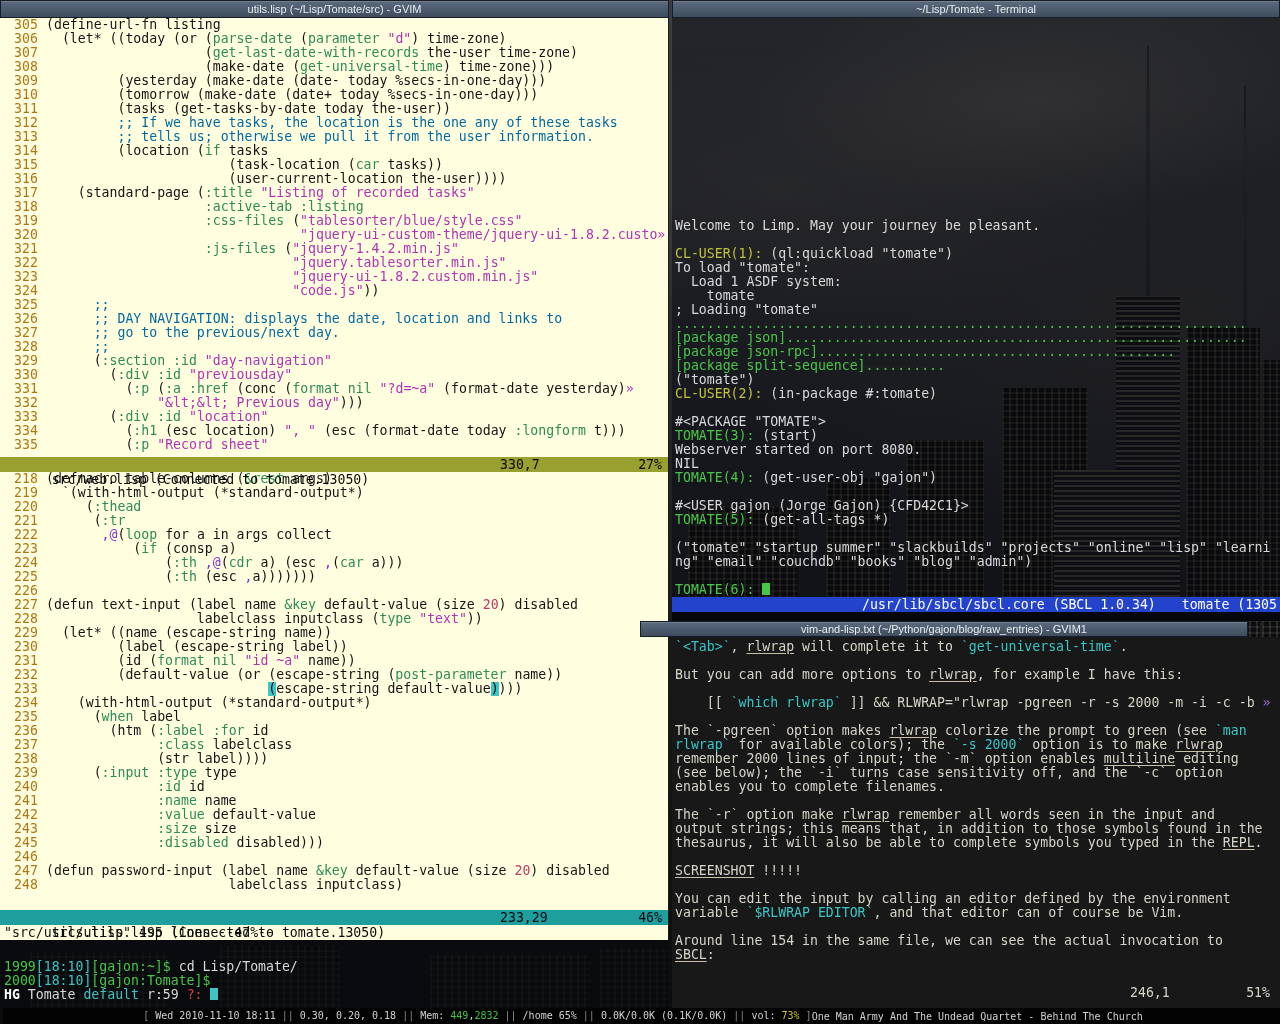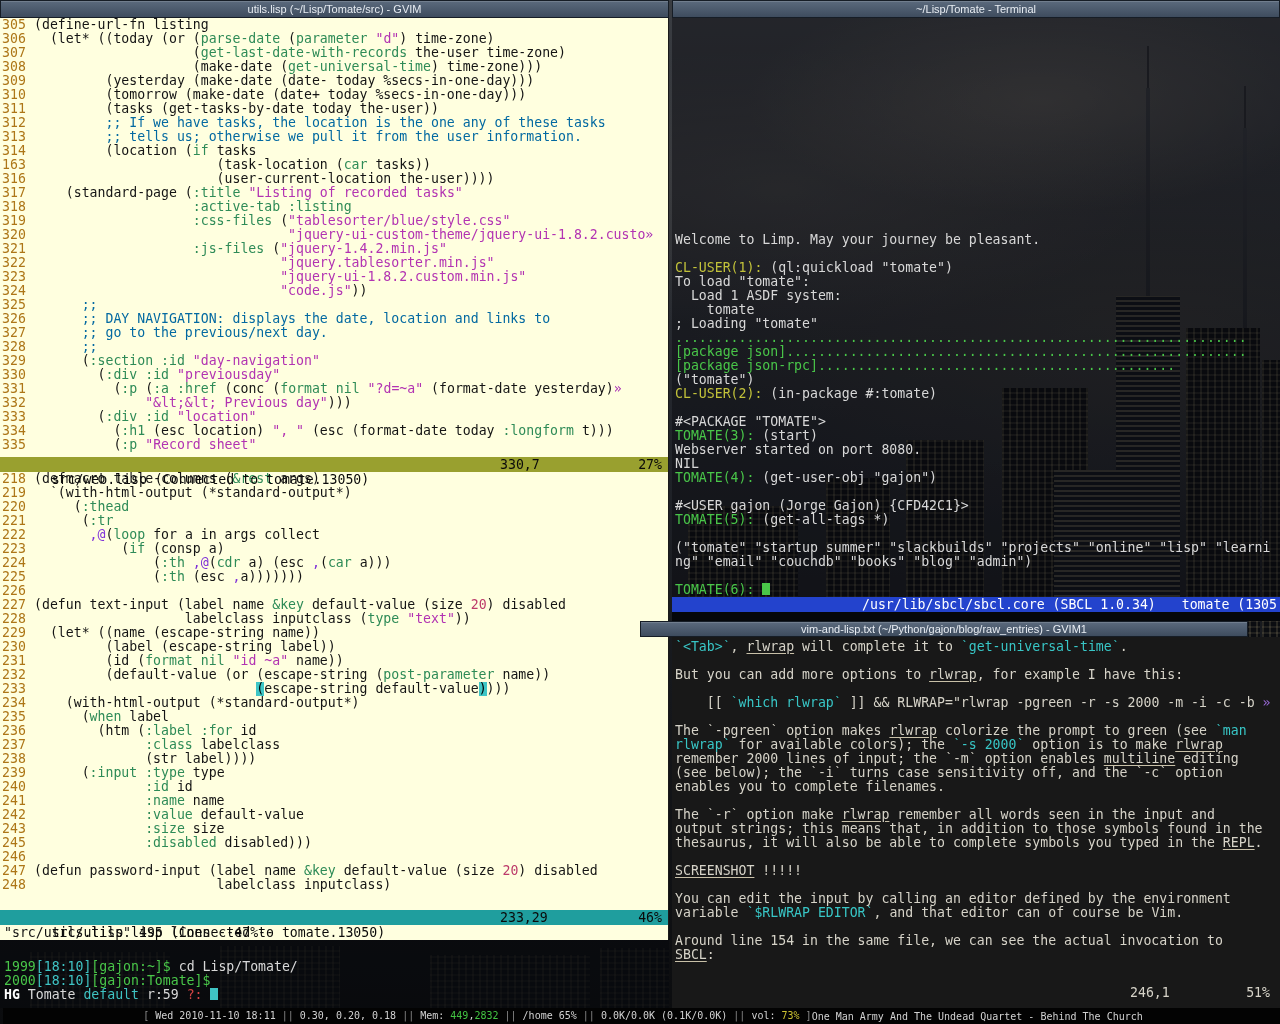--- a/index.html
+++ b/index.html
@@ -25,21 +25,21 @@
 
 .titlebar{position:absolute;z-index:3;background:linear-gradient(#5b6a7d,#3e4c5e);border:1px solid #161d26;box-shadow:inset 0 1px 0 rgba(255,255,255,.14);color:#e8edf3;font-family:Liberation Sans, sans-serif;font-size:11px;display:flex;align-items:center;justify-content:center;white-space:nowrap;overflow:hidden}
 .tb-left{left:0;top:0;width:669px;height:18px}
 .tb-term{left:672px;top:0;width:608px;height:18px}
 .tb-ed2{left:640px;top:621px;width:608px;height:16px}
 
 .row{flex:none;height:14px;line-height:14px;white-space:pre;overflow:hidden;font-size:13.2px}
 
 
 .gvim-left{position:absolute;z-index:2;left:0;top:18px;width:669px;height:922px;background:#ffffdf;display:flex;flex-direction:column;border-right:1px solid #1a1a1a}
-.split{height:538px;overflow:hidden;padding-left:2px}
+.split{height:538px;overflow:hidden;padding-left:14px}
 .ln{display:inline-block;width:32px;padding-right:9px;text-align:right;color:#ad7617}
 .light .sg-d{color:#141414}
 .light .sg-c{color:#0369a1}
 .light .sg-s{color:#b233b2}
 .light .sg-k{color:#2e8b57}
 .light .sg-n{color:#bc3a6a}
 .light .sg-sp{color:#7d2ed8}
 .light .sg-ar{color:#a82ab4}
 .light .sg-curs{background:#3ec6c6;color:#000}
 .statusline{position:relative;flex:none;height:15px;line-height:15px;font-size:13.2px;color:#0a0a0a;padding-left:4px;white-space:pre}
@@ -119,21 +119,21 @@
         <div class="row"><span class="ln">305</span><span class="sg-d">(define-url-fn listing</span></div>
         <div class="row"><span class="ln">306</span><span class="sg-d">  (let* ((today (or (</span><span class="sg-k">parse-date</span><span class="sg-d"> (</span><span class="sg-k">parameter</span><span class="sg-d"> </span><span class="sg-s">"d"</span><span class="sg-d">) time-zone)</span></div>
         <div class="row"><span class="ln">307</span><span class="sg-d">                    (</span><span class="sg-k">get-last-date-with-records</span><span class="sg-d"> the-user time-zone)</span></div>
         <div class="row"><span class="ln">308</span><span class="sg-d">                    (make-date (</span><span class="sg-k">get-universal-time</span><span class="sg-d">) time-zone)))</span></div>
         <div class="row"><span class="ln">309</span><span class="sg-d">         (yesterday (make-date (date- today %secs-in-one-day)))</span></div>
         <div class="row"><span class="ln">310</span><span class="sg-d">         (tomorrow (make-date (date+ today %secs-in-one-day)))</span></div>
         <div class="row"><span class="ln">311</span><span class="sg-d">         (tasks (get-tasks-by-date today the-user))</span></div>
         <div class="row"><span class="ln">312</span><span class="sg-c">         ;; If we have tasks, the location is the one any of these tasks</span></div>
         <div class="row"><span class="ln">313</span><span class="sg-c">         ;; tells us; otherwise we pull it from the user information.</span></div>
         <div class="row"><span class="ln">314</span><span class="sg-d">         (location (</span><span class="sg-k">if</span><span class="sg-d"> tasks</span></div>
-        <div class="row"><span class="ln">163</span><span class="sg-d">                       (task-location (</span><span class="sg-k">car</span><span class="sg-d"> tasks))</span></div>
+        <div class="row"><span class="ln">315</span><span class="sg-d">                       (task-location (</span><span class="sg-k">car</span><span class="sg-d"> tasks))</span></div>
         <div class="row"><span class="ln">316</span><span class="sg-d">                       (user-current-location the-user))))</span></div>
         <div class="row"><span class="ln">317</span><span class="sg-d">    (standard-page (</span><span class="sg-k">:title</span><span class="sg-d"> </span><span class="sg-s">"Listing of recorded tasks"</span></div>
         <div class="row"><span class="ln">318</span><span class="sg-d">                    </span><span class="sg-k">:active-tab</span><span class="sg-d"> </span><span class="sg-k">:listing</span></div>
         <div class="row"><span class="ln">319</span><span class="sg-d">                    </span><span class="sg-k">:css-files</span><span class="sg-d"> (</span><span class="sg-s">"tablesorter/blue/style.css"</span></div>
         <div class="row"><span class="ln">320</span><span class="sg-d">                                </span><span class="sg-s">"jquery-ui-custom-theme/jquery-ui-1.8.2.custo</span><span class="sg-ar">»</span></div>
         <div class="row"><span class="ln">321</span><span class="sg-d">                    </span><span class="sg-k">:js-files</span><span class="sg-d"> (</span><span class="sg-s">"jquery-1.4.2.min.js"</span></div>
         <div class="row"><span class="ln">322</span><span class="sg-d">                               </span><span class="sg-s">"jquery.tablesorter.min.js"</span></div>
         <div class="row"><span class="ln">323</span><span class="sg-d">                               </span><span class="sg-s">"jquery-ui-1.8.2.custom.min.js"</span></div>
         <div class="row"><span class="ln">324</span><span class="sg-d">                               </span><span class="sg-s">"code.js"</span><span class="sg-d">))</span></div>
         <div class="row"><span class="ln">325</span><span class="sg-c">      ;;</span></div>
@@ -208,20 +208,21 @@
         <div class="row"><span class="sg-w">Welcome to Limp. May your journey be pleasant.</span></div>
         <div class="row"></div>
         <div class="row"><span class="sg-y">CL-USER(1):</span><span class="sg-w"> (ql:quickload "tomate")</span></div>
         <div class="row"><span class="sg-w">To load "tomate":</span></div>
         <div class="row"><span class="sg-w">  Load 1 ASDF system:</span></div>
         <div class="row"><span class="sg-w">    tomate</span></div>
         <div class="row"><span class="sg-w">; Loading "tomate"</span></div>
         <div class="row"><span class="sg-g">........................................................................</span></div>
         <div class="row"><span class="sg-g">[package json]..........................................................</span></div>
         <div class="row"><span class="sg-g">[package json-rpc].............................................</span></div>
+        <div class="row"><span class="sg-g">[package split-sequence]..........</span></div>
         <div class="row"><span class="sg-w">("tomate")</span></div>
         <div class="row"><span class="sg-y">CL-USER(2):</span><span class="sg-w"> (in-package #:tomate)</span></div>
         <div class="row"></div>
         <div class="row"><span class="sg-w">#&lt;PACKAGE "TOMATE"&gt;</span></div>
         <div class="row"><span class="sg-g">TOMATE(3):</span><span class="sg-w"> (start)</span></div>
         <div class="row"><span class="sg-w">Webserver started on port 8080.</span></div>
         <div class="row"><span class="sg-w">NIL</span></div>
         <div class="row"><span class="sg-g">TOMATE(4):</span><span class="sg-w"> (get-user-obj "gajon")</span></div>
         <div class="row"></div>
         <div class="row"><span class="sg-w">#&lt;USER gajon (Jorge Gajon) {CFD42C1}&gt;</span></div>

